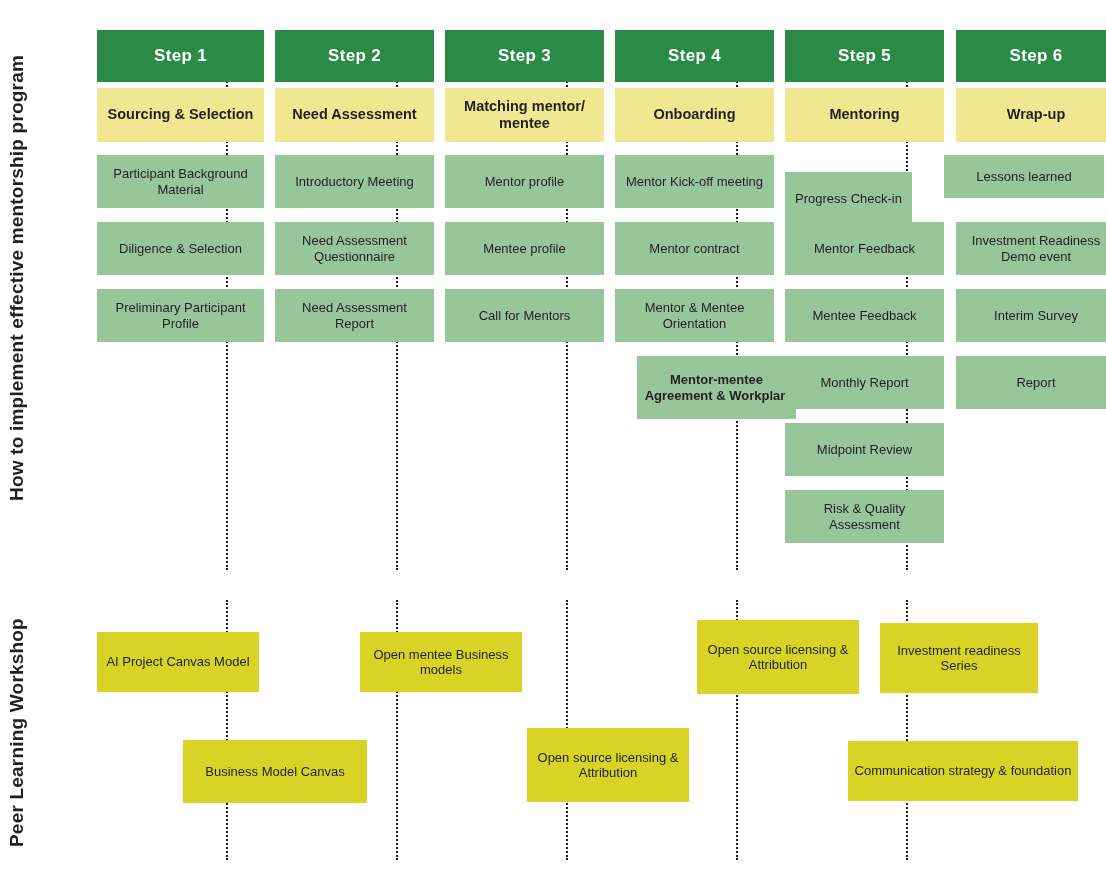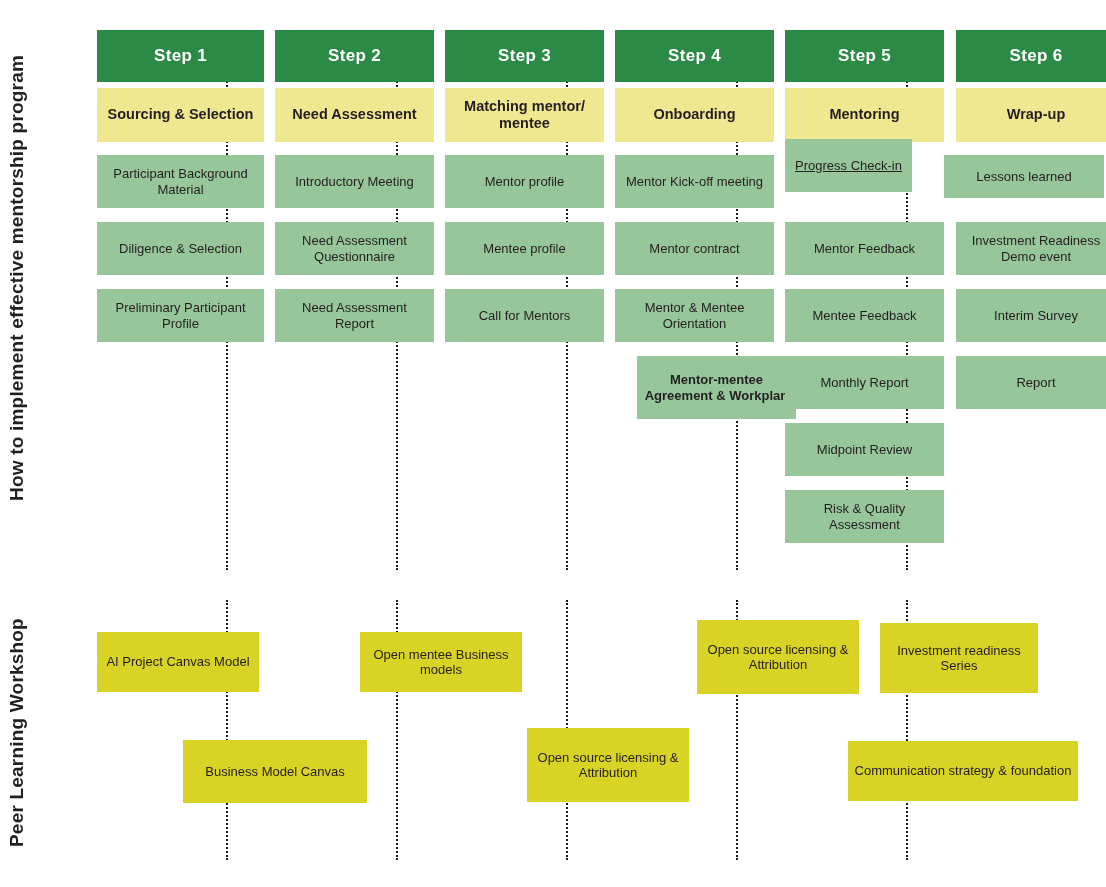--- a/index.html
+++ b/index.html
@@ -159,21 +159,21 @@
       </div>
       <div class="box item" style="left: 597px; top: 356px; width: 159px; height: 63px; font-weight: bold;">
         <span>Mentor-mentee Agreement &amp; Workplan</span>
       </div>
       <div class="box header" style="left: 745px; top: 30px; width: 159px; height: 52px;">
         <span>Step 5</span>
       </div>
       <div class="box phase" style="left: 745px; top: 88px; width: 159px; height: 54px;">
         <span>Mentoring</span>
       </div>
-      <div class="box item" style="left: 745px; top: 139px; width: 127px; height: 53px; text-decoration: underline;">
+      <div class="box item" style="left: 745px; top: 172px; width: 127px; height: 53px;">
         <span>Progress Check-in</span>
       </div>
       <div class="box item" style="left: 745px; top: 222px; width: 159px; height: 53px;">
         <span>Mentor Feedback</span>
       </div>
       <div class="box item" style="left: 745px; top: 289px; width: 159px; height: 53px;">
         <span>Mentee Feedback</span>
       </div>
       <div class="box item" style="left: 745px; top: 356px; width: 159px; height: 53px;">
         <span>Monthly Report</span>

